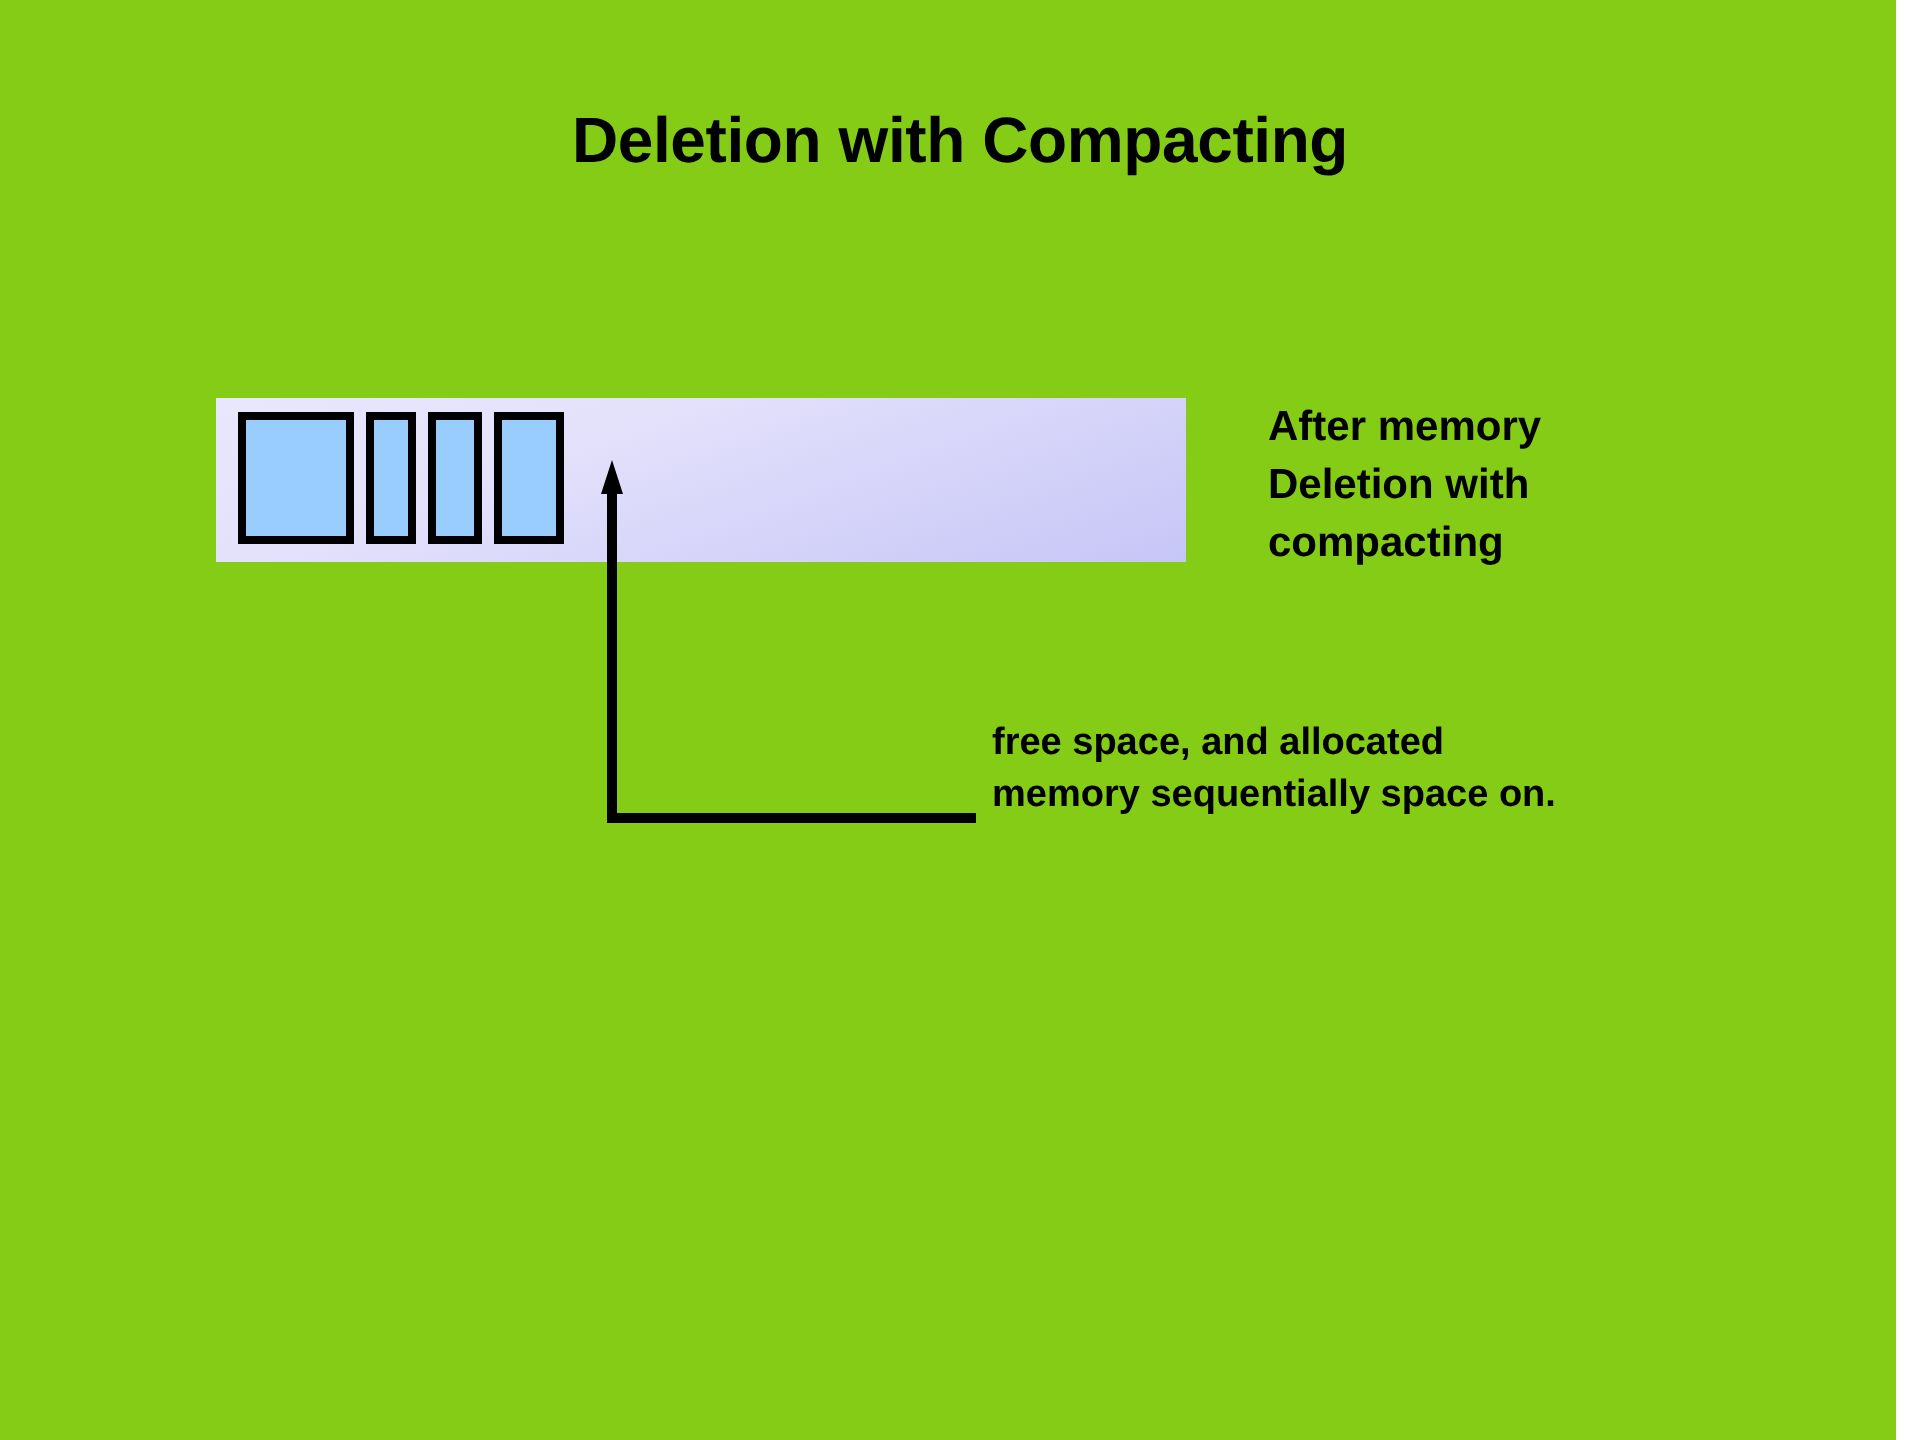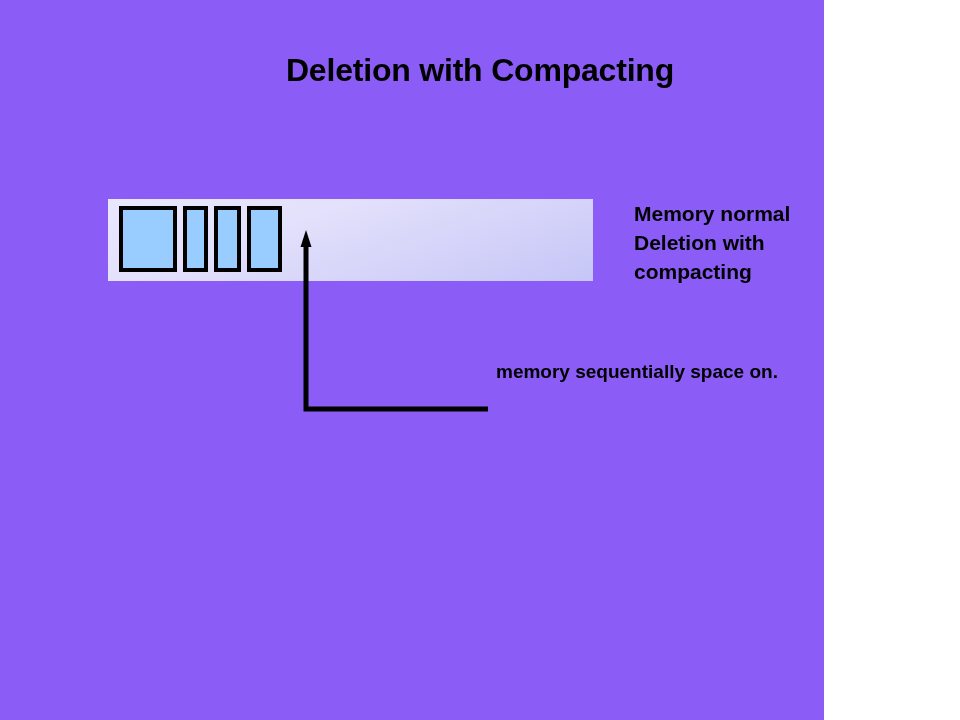--- a/index.html
+++ b/index.html
@@ -8,23 +8,23 @@
     padding: 0;
     background: #ffffff;
   }
   body {
     font-family: "Liberation Sans", sans-serif;
     -webkit-font-smoothing: antialiased;
   }
 
   #slide {
     position: relative;
-    width: 824px;
+    width: 948px;
     height: 720px;
-    background: #8b5cf6;
+    background: #84cc16;
     overflow: hidden;
   }
 
   
   #title {
     position: absolute;
     left: 0;
     top: 50px;
     width: 960px;
     text-align: center;
@@ -111,22 +111,23 @@
     <div class="mem-block" style="left: 106px; width: 27px; background: rgb(153, 204, 255); border-color: rgb(0, 0, 0);"></div>
     <div class="mem-block" style="left: 139px; width: 35px; background: rgb(153, 204, 255); border-color: rgb(0, 0, 0);"></div>
   </div>
 
   <svg id="pointer" viewBox="0 0 230 200" width="230" height="200">
     <polyline points="26,16 26,184 208,184" fill="none" stroke="#000000" stroke-width="5" stroke-linecap="butt" stroke-linejoin="miter"></polyline>
     <polygon points="26,5 20.5,22 31.5,22" fill="#000000"></polygon>
   </svg>
 
   <div id="after-label">
-    <span class="ln">Memory normal</span>
+    <span class="ln">After memory</span>
     <span class="ln">Deletion with</span>
     <span class="ln">compacting</span>
   </div>
 
   <div id="allocator-caption">
+    <span class="ln">free space, and allocated</span>
     <span class="ln">memory sequentially space on.</span>
   </div>
 
 </div>
 
 </body></html>

